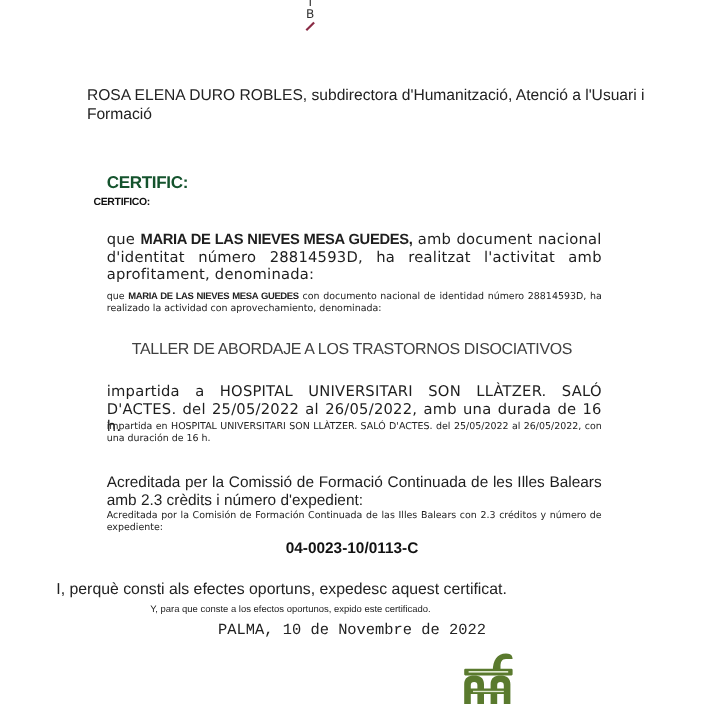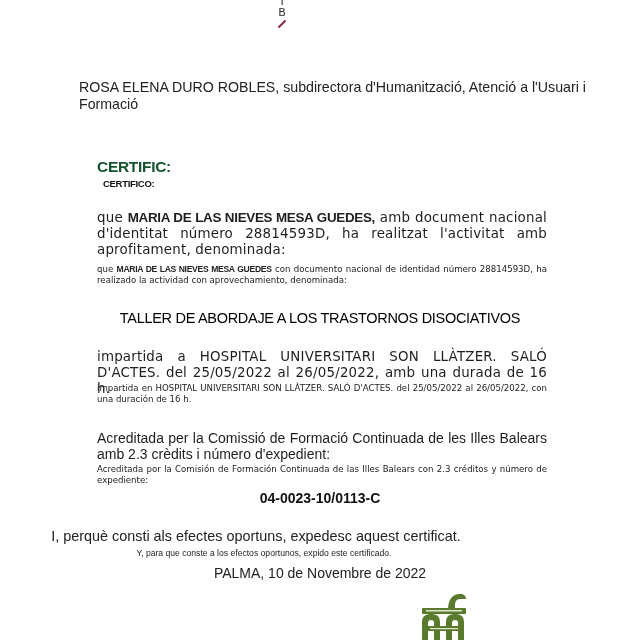--- a/index.html
+++ b/index.html
@@ -39,21 +39,21 @@
       margin-left: 13px;
     }
 
     .certific-ca {
       left: 97px; top: 158px;
       font-family: "Liberation Sans", sans-serif;
       font-size: 15.5px; font-weight: bold; letter-spacing: -0.3px;
       color: #14532d;
     }
     .certific-es {
-      left: 103px; top: 178px;
+      left: 85px; top: 178px;
       font-family: "Liberation Sans", sans-serif;
       font-size: 9.5px; font-weight: bold; letter-spacing: -0.3px;
       color: #111;
     }
 
     .para-ca {
       left: 97px; width: 450px;
       font-family: "DejaVu Sans", sans-serif;
       font-size: 13.4px; line-height: 16px;
       color: #1e1e1e;
@@ -70,21 +70,21 @@
     .bold-name {
       font-family: "Liberation Sans", sans-serif;
       font-weight: bold;
       letter-spacing: -0.3px;
     }
     .activity-title {
       left: 0; width: 640px; top: 310px;
       text-align: center;
       font-family: "Liberation Sans", sans-serif;
       font-size: 14.5px; letter-spacing: -0.3px;
-      color: #000000;
+      color: #404040;
     }
     .expedient {
       left: 0; width: 640px; top: 490px;
       text-align: center;
       font-family: "Liberation Sans", sans-serif;
       font-weight: bold;
       font-size: 14px;
       color: #111;
     }
     .closing-ca {
@@ -95,21 +95,21 @@
     }
     .closing-es {
       left: 0; width: 528px; top: 548px;
       text-align: center;
       font-family: "Liberation Sans", sans-serif;
       font-size: 8.6px; color: #222;
     }
     .place-date {
       left: 0; width: 640px; top: 565px;
       text-align: center;
-      font-family: Liberation Sans, sans-serif;
+      font-family: Liberation Mono, monospace;
       font-size: 14px; color: #222;
     }
     .logo {
       left: 418px; top: 592px; width: 52px; height: 48px;
     }
   </style>
 </head>
 <body>
 
 <div class="abs top-mark">

